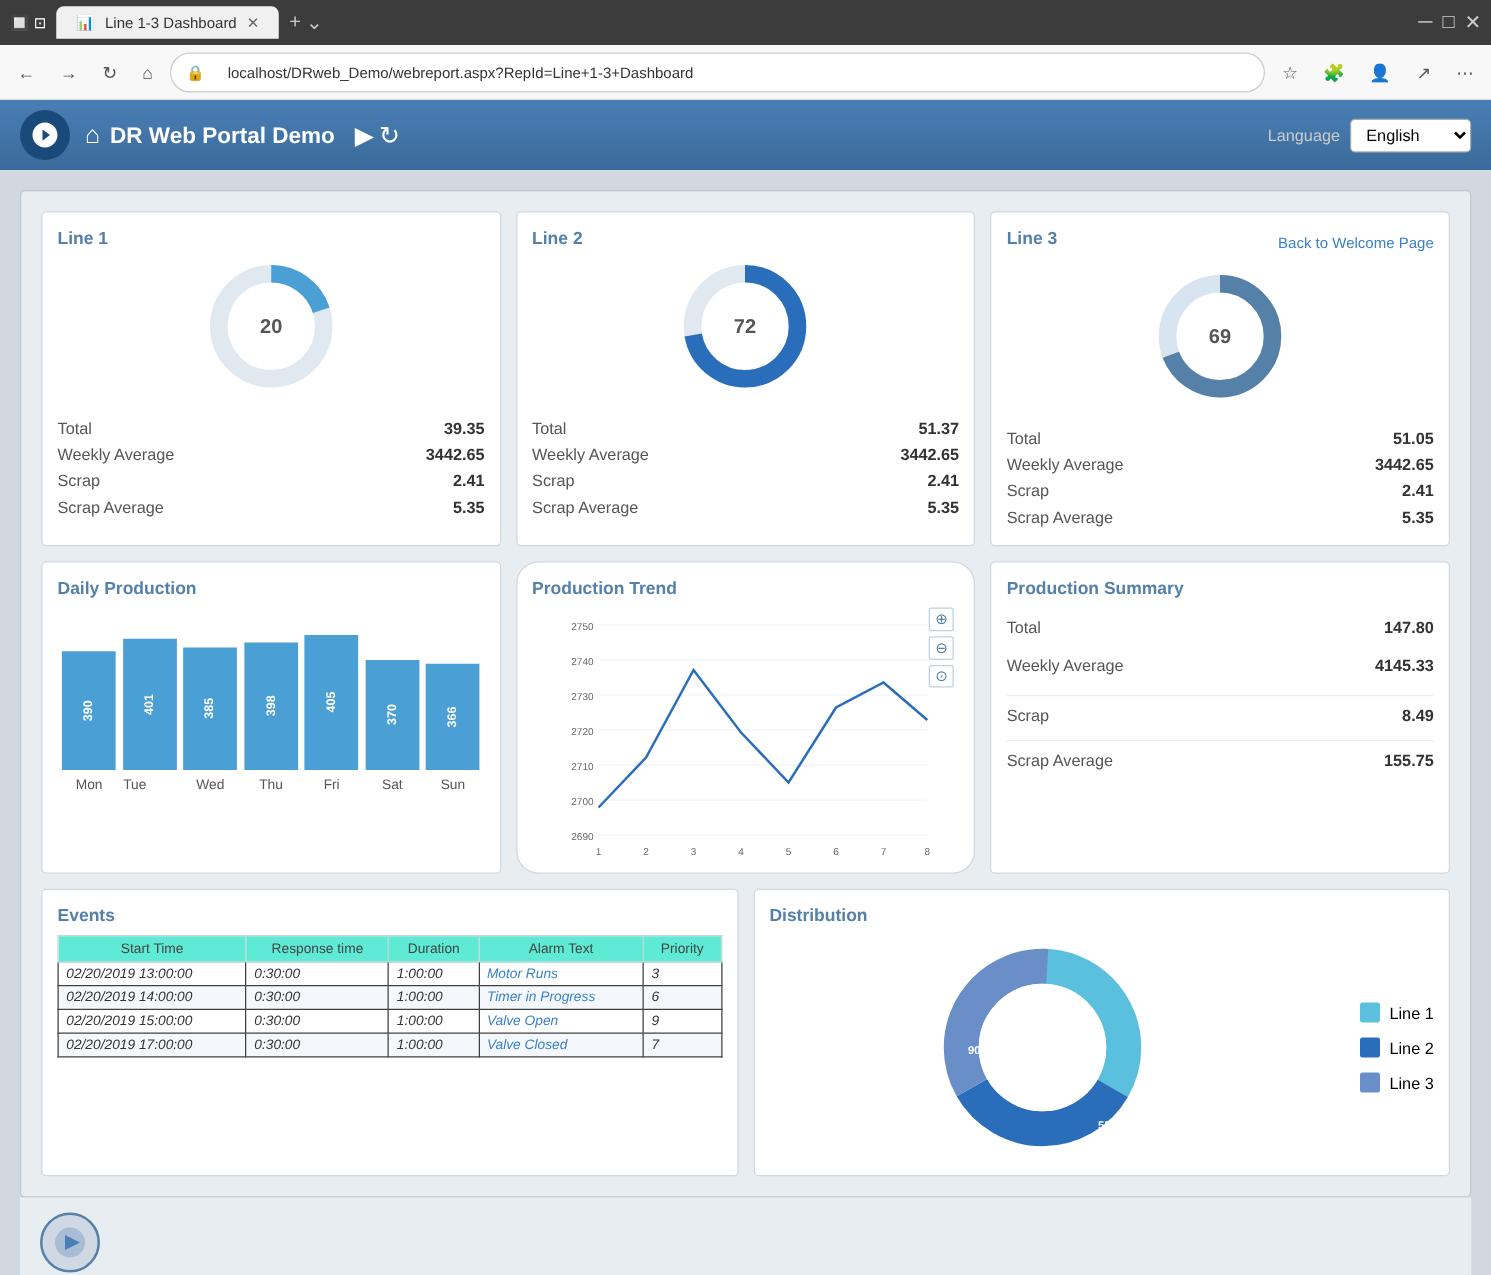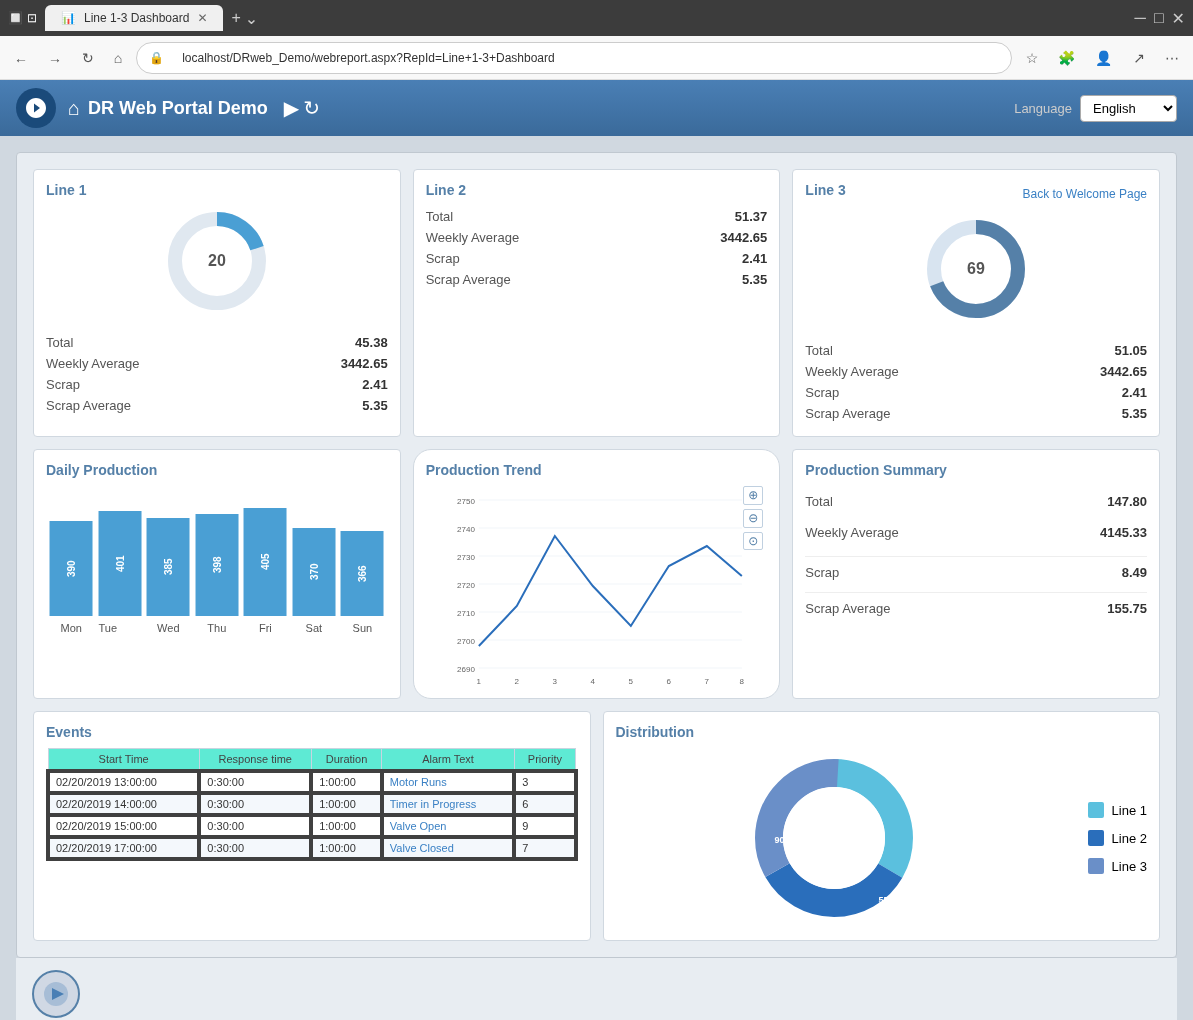--- a/index.html
+++ b/index.html
@@ -220,23 +220,24 @@
     }
     .events-table th {
       background: #5eead4;
       border: 1px solid #c8d4e0;
       padding: 4px 6px;
       text-align: center;
       color: #444;
       font-weight: normal;
     }
     .events-table td {
-      border: 4px solid #404040;
+      border: 1px solid #404040;
       padding: 3px 6px;
       color: #333;
+      font-style: italic;
     }
     .events-table tr:nth-child(even) { background: #f4f8fc; }
     .event-link { color: #3a80c4; text-decoration: none; }
 
     
     .distribution-panel {
       display: flex;
       align-items: center;
       gap: 16px;
     }
@@ -351,39 +352,46 @@
         <div class="donut-container">
           <svg width="110" height="110" viewBox="0 0 110 110">
             <circle cx="55" cy="55" r="42" fill="none" stroke="#e0e8f0" stroke-width="14"></circle>
             <circle cx="55" cy="55" r="42" fill="none" stroke="#4a9fd4" stroke-width="14" stroke-dasharray="52.8 211.2" stroke-dashoffset="0" transform="rotate(-90 55 55)"></circle>
             <text x="55" y="60" text-anchor="middle" font-size="16" font-weight="bold" fill="#555">20</text>
           </svg>
         </div>
         <div class="stats-table">
           <div class="stats-row">
             <span class="stats-label">Total</span>
-            <span class="stats-value">45.38</span>
+            <span class="stats-value">39.35</span>
           </div>
           <div class="stats-row">
             <span class="stats-label">Weekly Average</span>
             <span class="stats-value">3442.65</span>
           </div>
           <div class="stats-row">
             <span class="stats-label">Scrap</span>
             <span class="stats-value">2.41</span>
           </div>
           <div class="stats-row">
             <span class="stats-label">Scrap Average</span>
             <span class="stats-value">5.35</span>
           </div>
         </div>
       </div>
 
       <div class="panel">
         <div class="panel-title">Line 2</div>
+        <div class="donut-container">
+          <svg width="110" height="110" viewBox="0 0 110 110">
+            <circle cx="55" cy="55" r="42" fill="none" stroke="#e0e8f0" stroke-width="14"></circle>
+            <circle cx="55" cy="55" r="42" fill="none" stroke="#2a6ebb" stroke-width="14" stroke-dasharray="190.6 73.4" stroke-dashoffset="0" transform="rotate(-90 55 55)"></circle>
+            <text x="55" y="60" text-anchor="middle" font-size="16" font-weight="bold" fill="#555">72</text>
+          </svg>
+        </div>
         <div class="stats-table">
           <div class="stats-row">
             <span class="stats-label">Total</span>
             <span class="stats-value">51.37</span>
           </div>
           <div class="stats-row">
             <span class="stats-label">Weekly Average</span>
             <span class="stats-value">3442.65</span>
           </div>
           <div class="stats-row">

